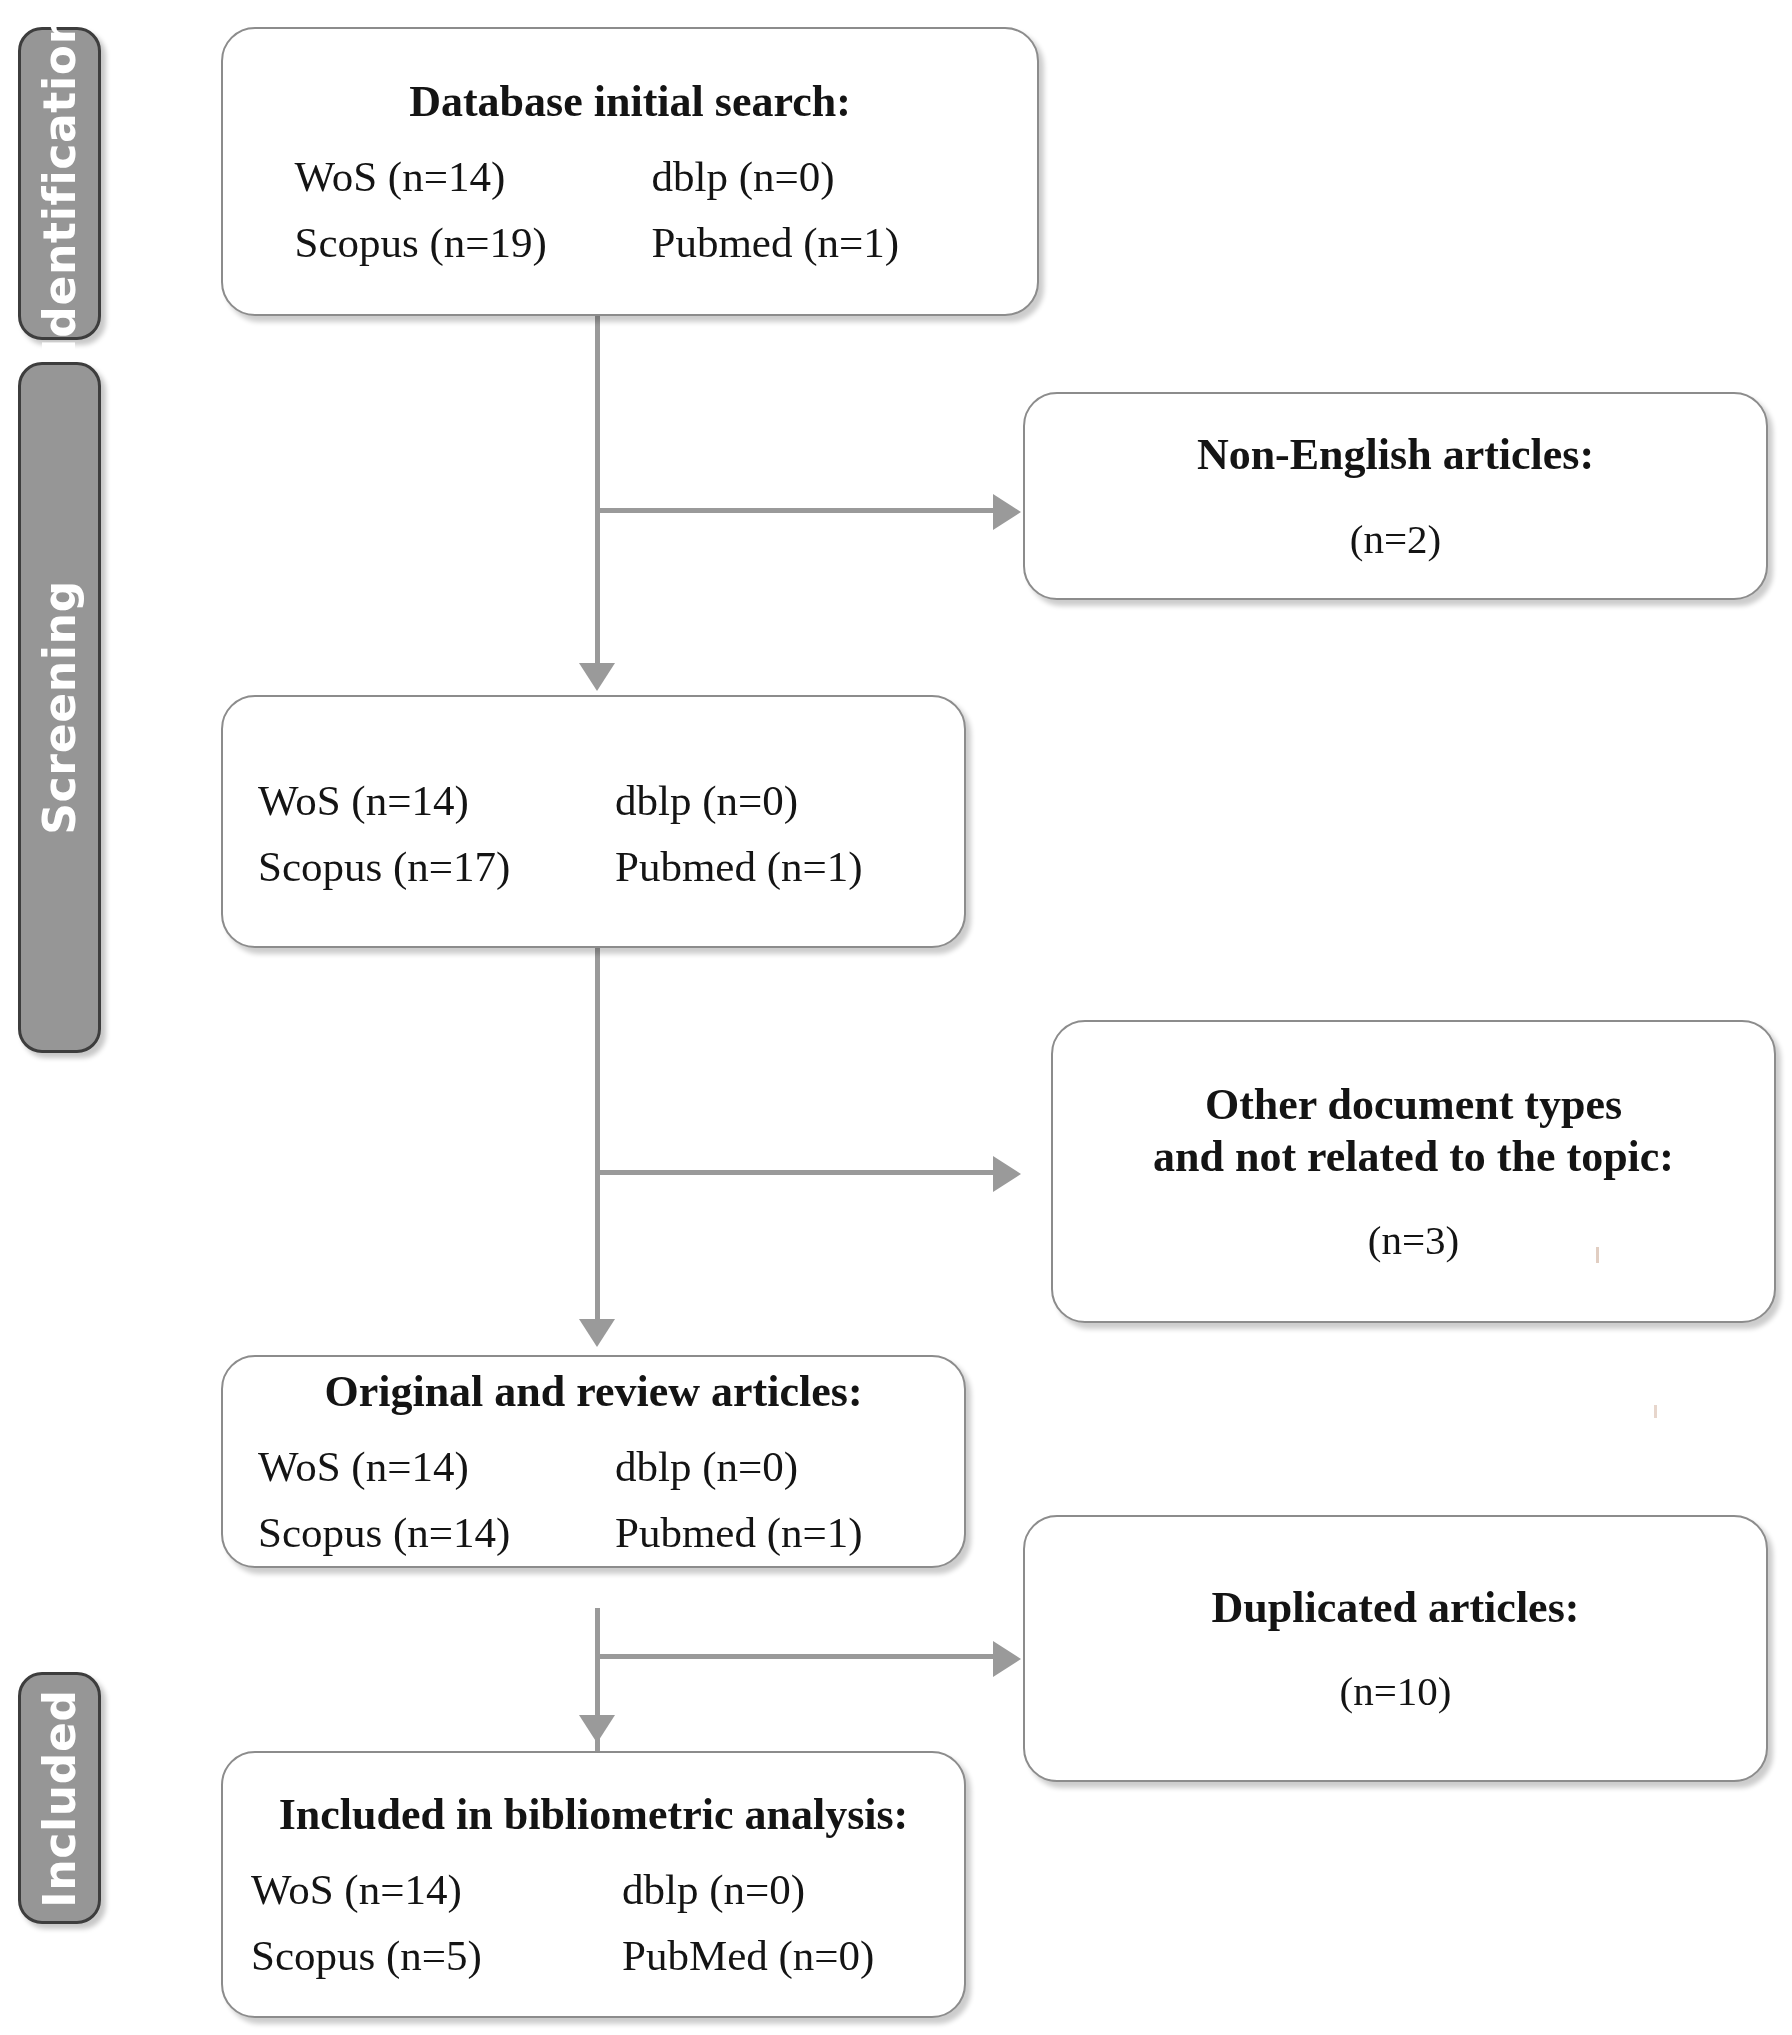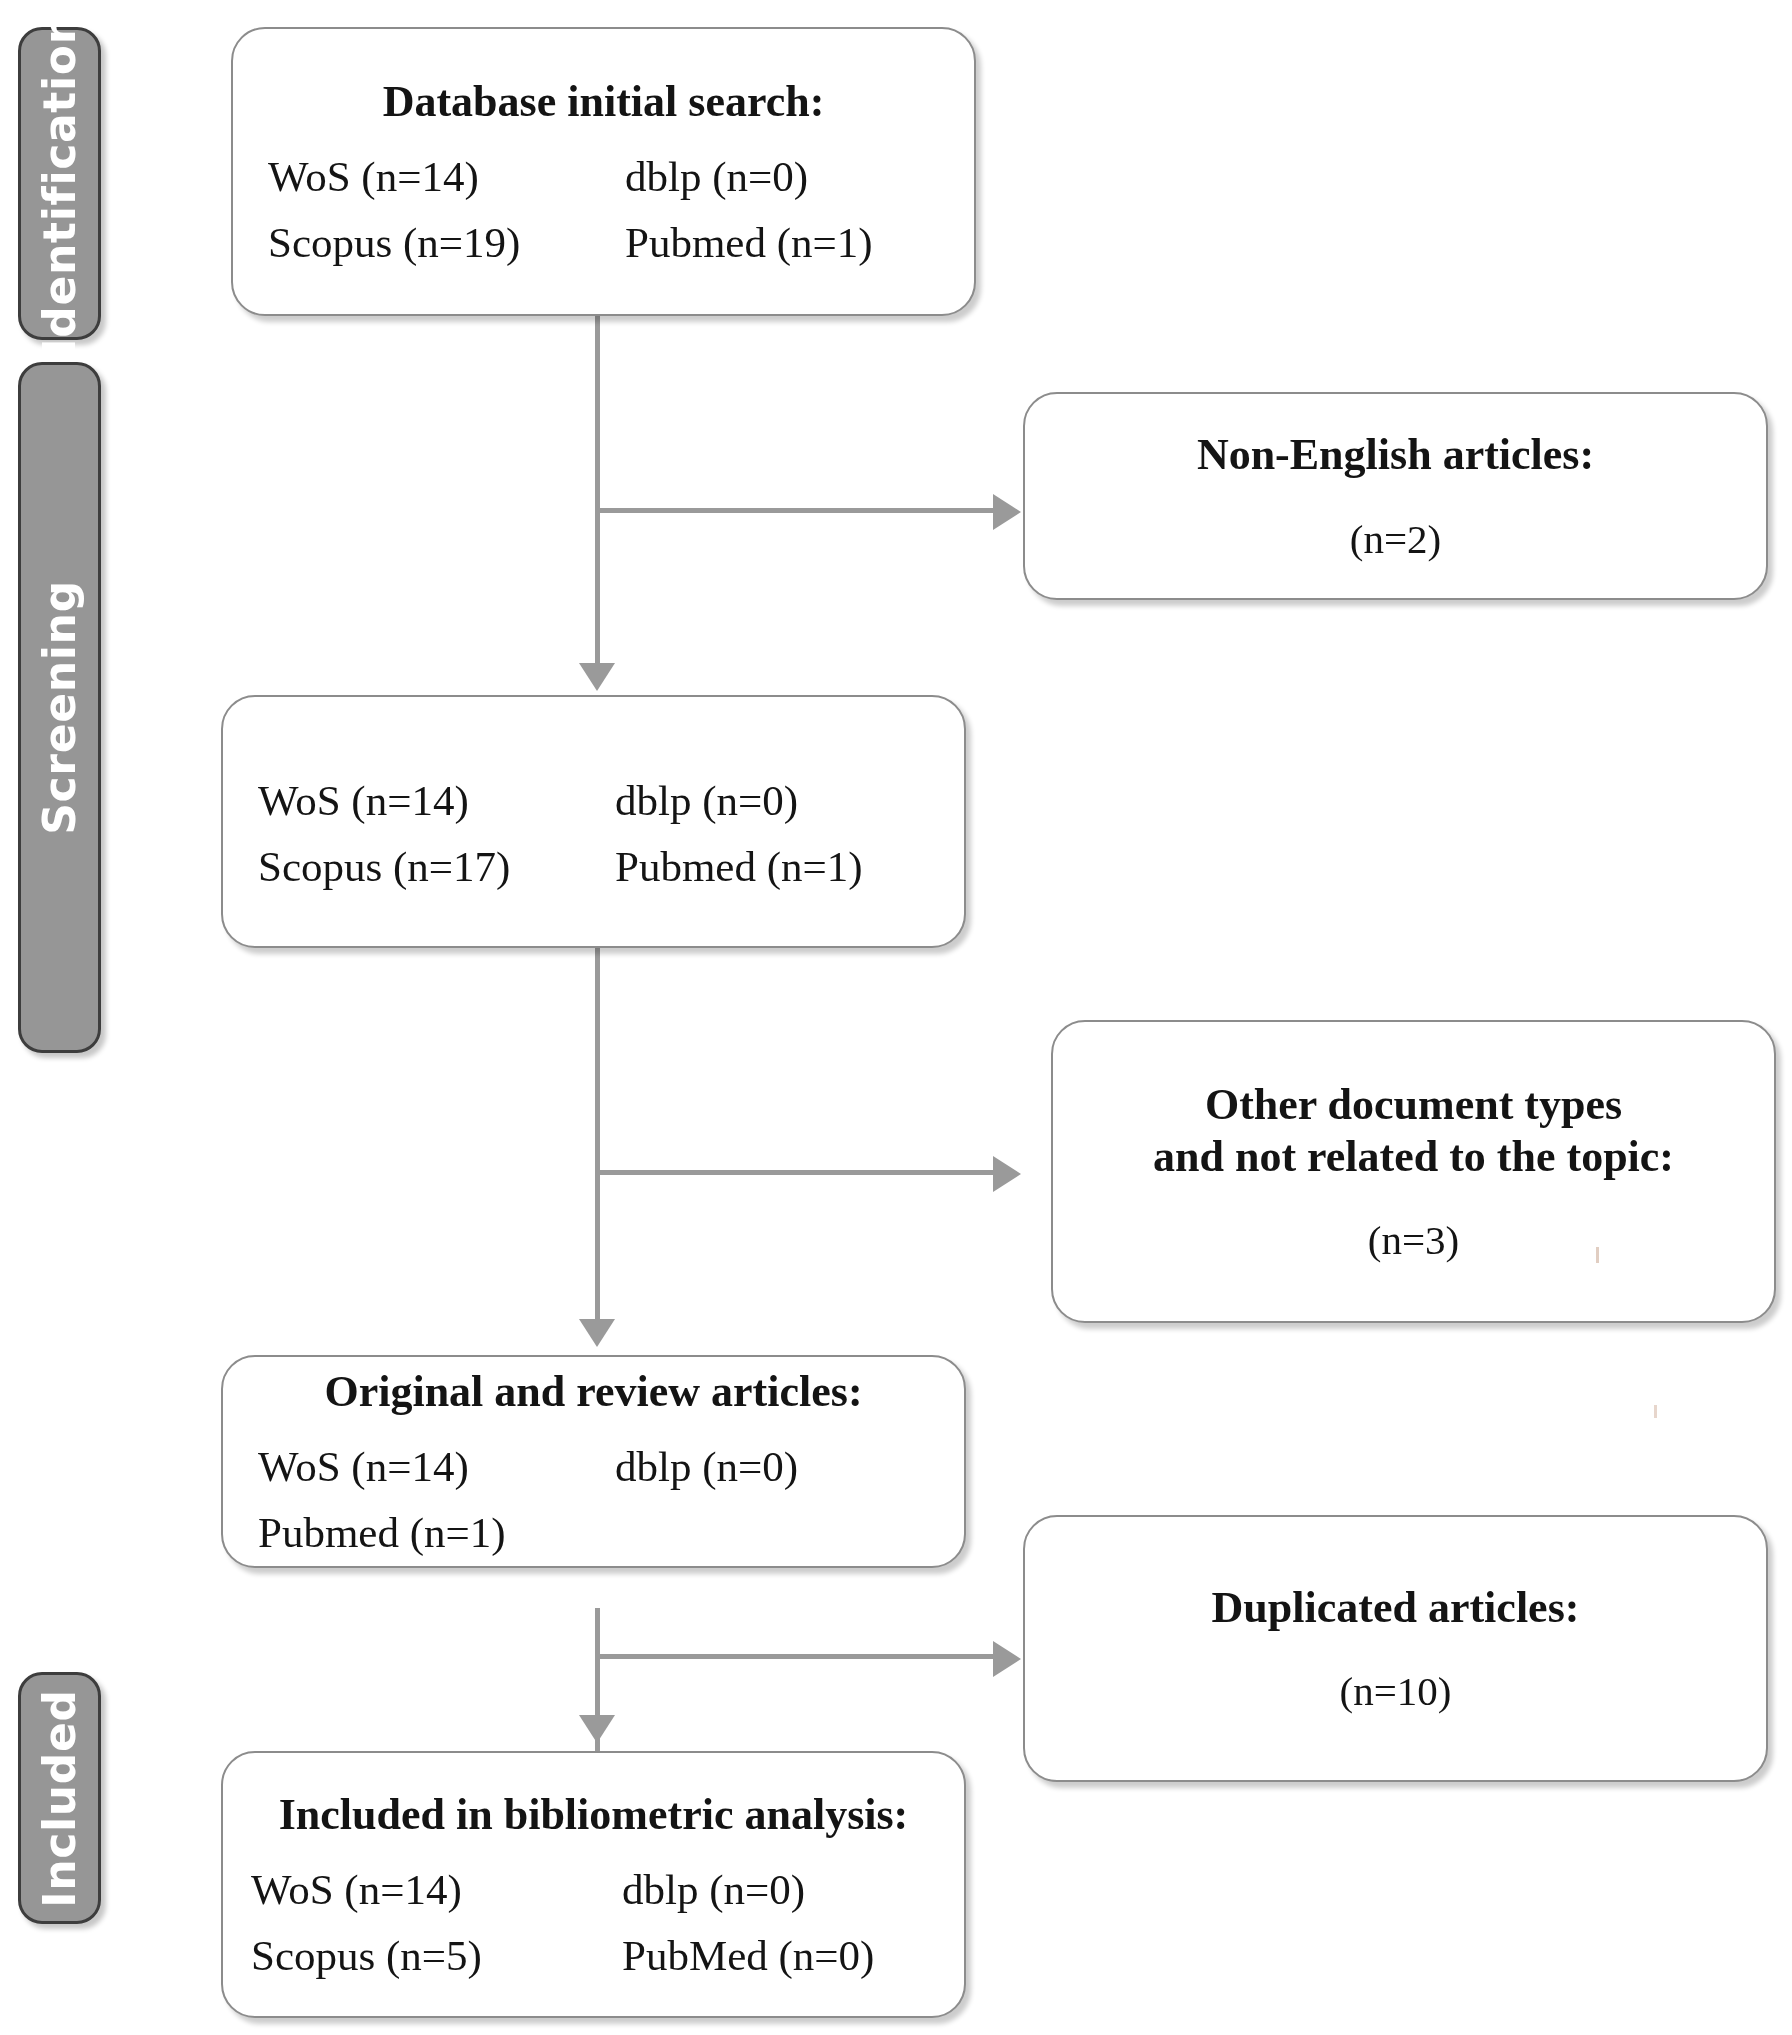--- a/index.html
+++ b/index.html
@@ -131,21 +131,21 @@
 
   <div class="hline" style="left:595px;top:1170px;width:399px;"></div>
   <div class="arrow-right" style="left:993px;top:1156px;"></div>
 
   <div class="vline" style="left:595px;top:1608px;height:146px;"></div>
   <div class="arrow-down" style="left:579px;top:1715px;"></div>
 
   <div class="hline" style="left:595px;top:1654px;width:399px;"></div>
   <div class="arrow-right" style="left:993px;top:1641px;"></div>
 
-  <div class="node" style="left:231px;top:27px;width:745px;height:289px;">
+  <div class="node" style="left:221px;top:27px;width:818px;height:289px;">
     <div class="title">Database initial search:</div>
     <div class="rows cols-a">
       <div class="row">
         <span class="c1">WoS (n=14)</span>
         <span class="c2">dblp (n=0)</span>
       </div>
       <div class="row">
         <span class="c1">Scopus (n=19)</span>
         <span class="c2">Pubmed (n=1)</span>
       </div>
@@ -166,20 +166,21 @@
   </div>
 
   <div class="node" style="left:221px;top:1355px;width:745px;height:213px;">
     <div class="title">Original and review articles:</div>
     <div class="rows cols-a">
       <div class="row">
         <span class="c1">WoS (n=14)</span>
         <span class="c2">dblp (n=0)</span>
       </div>
       <div class="row">
+        <span class="c1">Scopus (n=14)</span>
         <span class="c2">Pubmed (n=1)</span>
       </div>
     </div>
   </div>
 
   <div class="node" style="left:221px;top:1751px;width:745px;height:267px;">
     <div class="title">Included in bibliometric analysis:</div>
     <div class="rows cols-b">
       <div class="row">
         <span class="c1">WoS (n=14)</span>

